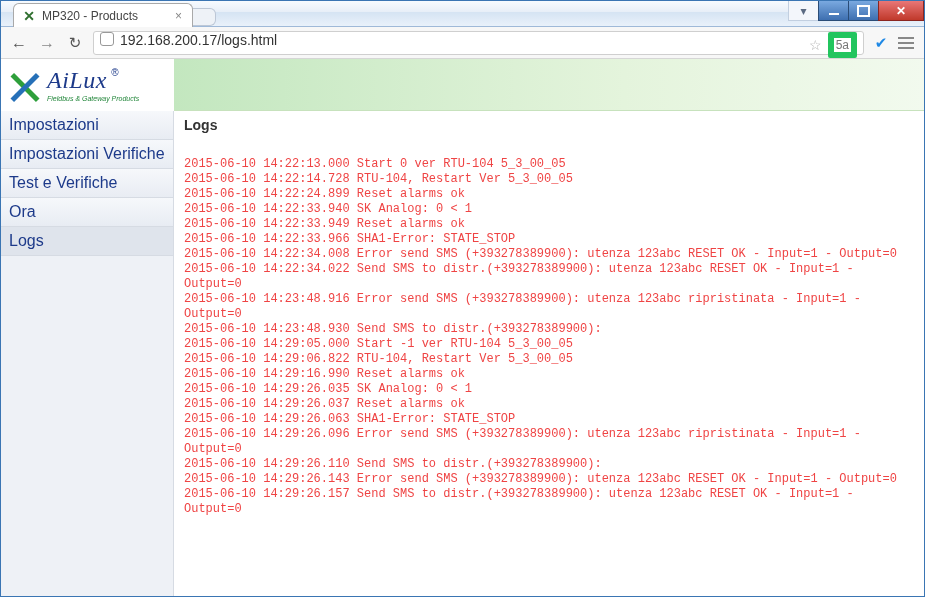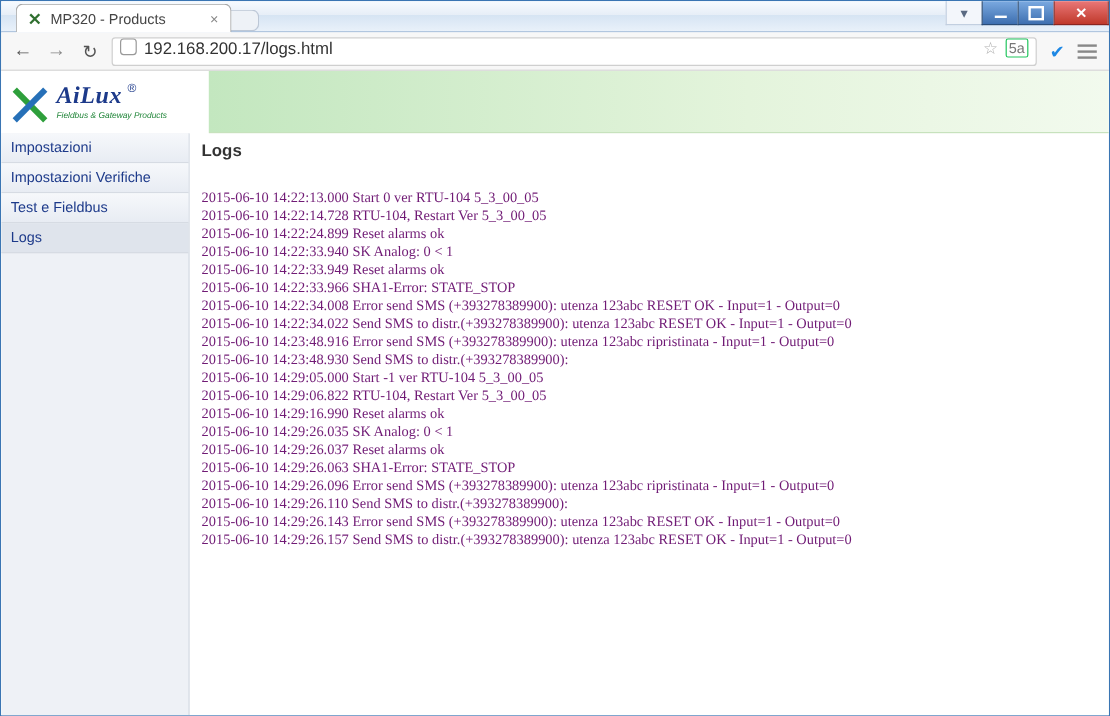--- a/index.html
+++ b/index.html
@@ -151,36 +151,36 @@
   }
   .logo-x {
     width:36px; height:36px; position:relative;
   }
   .logo-x::before, .logo-x::after {
     content:""; position:absolute; left:0; right:0; top:50%;
     height:5px; background:#2e9f3b; transform: rotate(45deg);
   }
   .logo-x::after { background:#2670b8; transform: rotate(-45deg); }
   .logo-text { display:flex; flex-direction:column; line-height:1; }
-  .logo-text .brand { color:#1d3a8a; font-family: Georgia, 'Times New Roman', serif; font-style:italic; font-weight:bold; font-size:20px; letter-spacing:0.5px; }
+  .logo-text .brand { color:#1d3a8a; font-family: Georgia, 'Times New Roman', serif; font-style:italic; font-weight:normal; font-size:24px; letter-spacing:0.5px; }
   .logo-text .tag { font-size:7px; color:#22863a; font-style:italic; margin-top:3px; }
   .reg { font-size:10px; color:#1d3a8a; vertical-align: top; }
   .banner {
     flex:1;
     background: linear-gradient(to right, #c3e7bf 0%, #e4f4dc 60%, #f2faee 100%);
     border-bottom:1px solid #c7e2bd;
   }
 
   .body-row { display:flex; flex:1; overflow:hidden; }
   .sidebar {
-    width: 157px;
+    width: 173px;
     background:#eef1f6;
     border-right:1px solid #d6dbe3;
     display:flex; flex-direction:column;
-    font-size:12px;
+    font-size:16px;
   }
   .side-item {
     padding: 5px 8px;
     border-bottom:1px solid #d6dbe3;
     color:#1d3a8a;
     background: linear-gradient(to bottom, #f6f8fb, #e8ecf3);
     cursor:pointer;
   }
   .side-item.selected {
     background: #dfe4ec;
@@ -190,24 +190,24 @@
   .content {
     flex:1;
     padding: 6px 10px 0 10px;
     overflow:auto;
   }
   .content h2 {
     font-size:14px; color:#333; font-weight:bold;
     margin-bottom: 24px;
   }
   pre.logs {
-    font-family: Liberation Serif, serif;
+    font-family: Liberation Mono, monospace;
     font-size: 12px;
     line-height: 15px;
-    color:#701a75;
+    color:#ef4444;
     white-space: pre-wrap;
     word-break: break-word;
   }
 </style>
 </head>
 <body>
 
 <div class="window">
 
   <div class="titlebar">
@@ -229,21 +229,21 @@
 
   <div class="toolbar">
     <div class="nav-btn active">←</div>
     <div class="nav-btn">→</div>
     <div class="nav-btn reload active">↻</div>
     <div class="omnibox">
       <span class="globe"></span>
       <span>192.168.200.17/logs.html</span>
       <span class="right">
         <span>☆</span>
-        <span style="font-size:12px;border:1px solid #22c55e;border-radius:2px;padding:0 2px;color:#777;">5a</span>
+        <span style="font-size:12px;border:6px solid #22c55e;border-radius:2px;padding:0 2px;color:#777;">5a</span>
       </span>
     </div>
     <div class="tool-icon blue">✔</div>
     <div class="tool-icon">
       <div class="hamburger">
           <span></span>
           <span></span>
           <span></span>
         </div>
     </div>
@@ -261,21 +261,22 @@
           <span class="tag">Fieldbus &amp; Gateway Products</span>
         </div>
       </div>
       <div class="banner"></div>
     </div>
 
     <div class="body-row">
       <div class="sidebar">
         <div class="side-item">Impostazioni</div>
         <div class="side-item">Impostazioni Verifiche</div>
-        <div class="side-item">Test e Fieldbus</div>
+        <div class="side-item">Test e Verifiche</div>
+        <div class="side-item">Ora</div>
         <div class="side-item selected">Logs</div>
       </div>
 
       <div class="content">
         <h2>Logs</h2>
         <pre class="logs">2015-06-10 14:22:13.000 Start 0 ver RTU-104 5_3_00_05
 2015-06-10 14:22:14.728 RTU-104, Restart Ver 5_3_00_05
 2015-06-10 14:22:24.899 Reset alarms ok
 2015-06-10 14:22:33.940 SK Analog: 0 &lt; 1
 2015-06-10 14:22:33.949 Reset alarms ok

